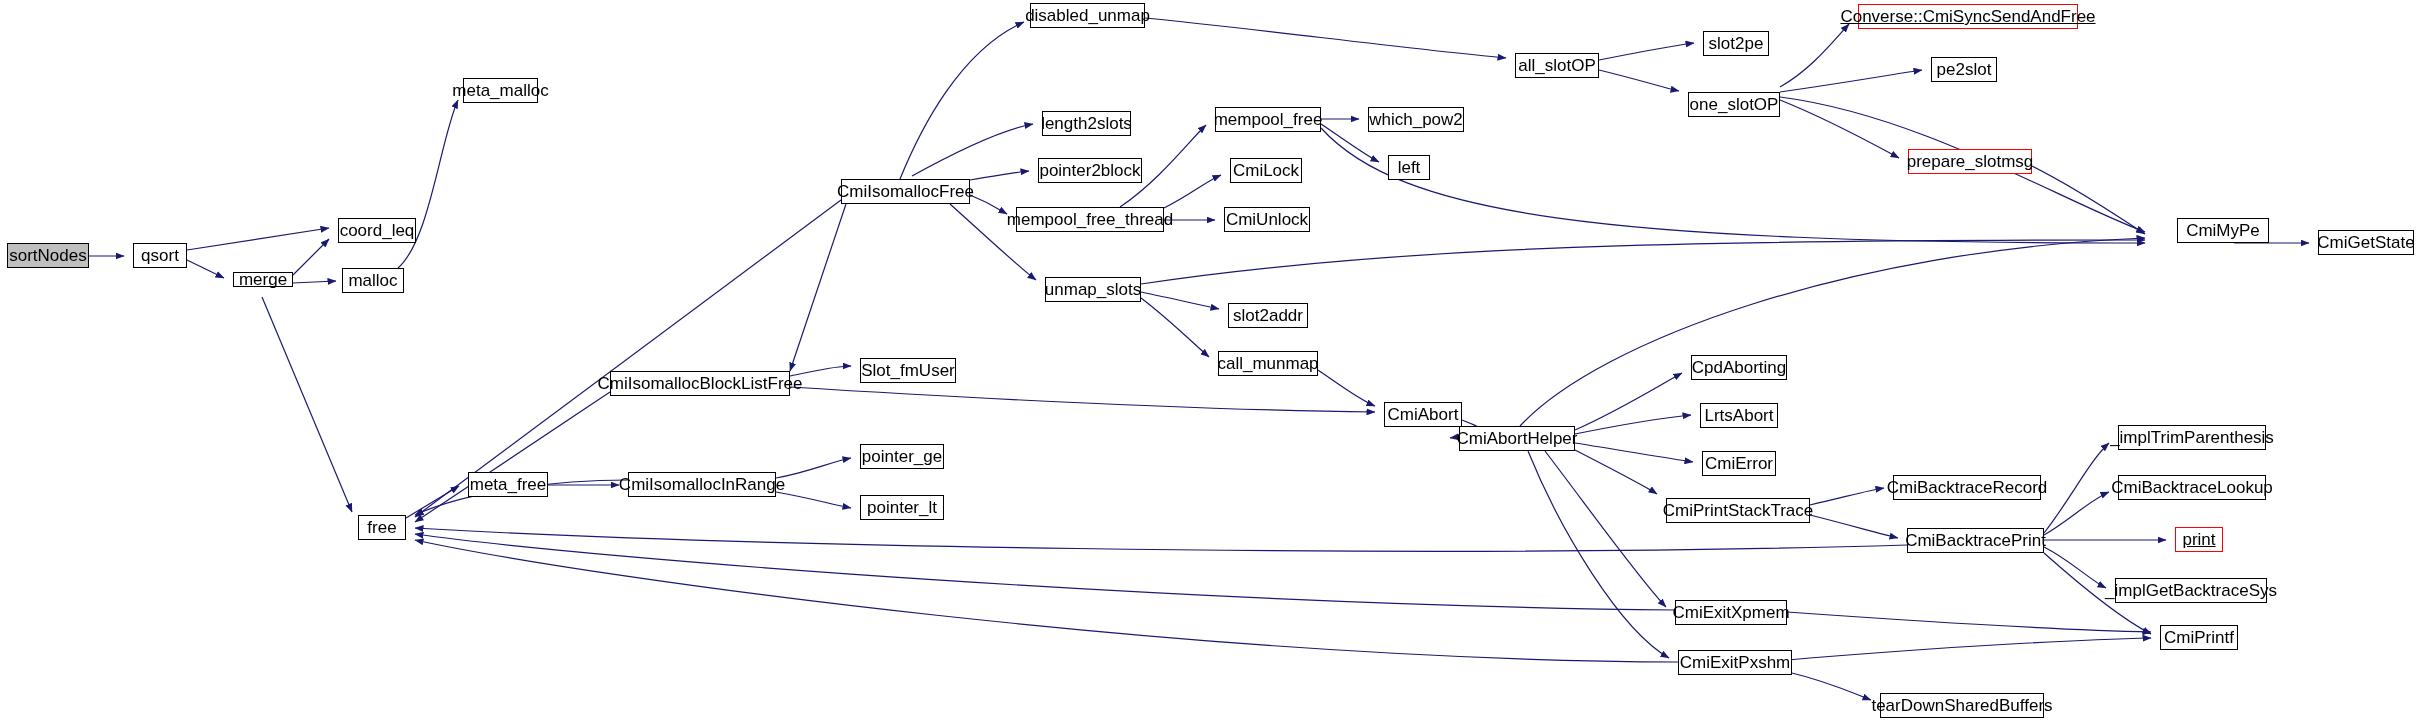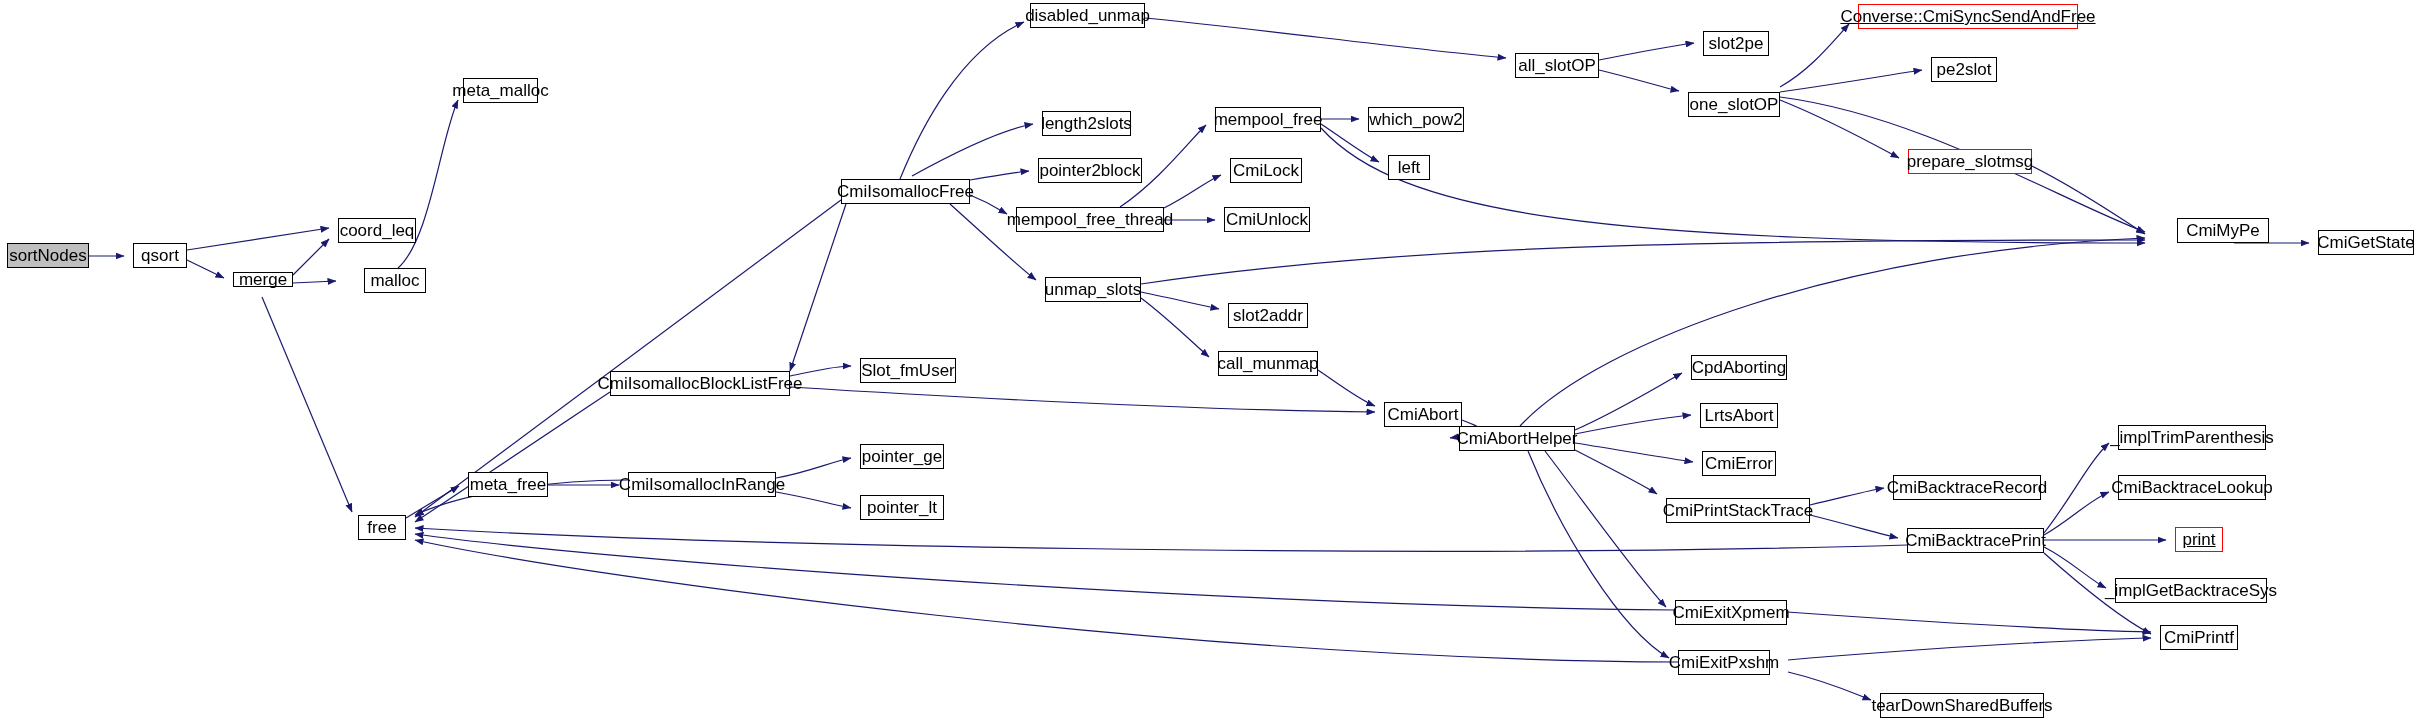--- a/index.html
+++ b/index.html
@@ -97,21 +97,21 @@
         <path d="M1678,662 C1200,660 600,580 415,540" marker-end="url(#arrowhead)" stroke="#191970"></path>
         <path d="M1907,545 C1400,560 700,545 415,528" marker-end="url(#arrowhead)" stroke="#191970"></path>
         <path d="M628,480 C560,480 470,490 415,515" marker-end="url(#arrowhead)" stroke="#191970"></path>
       </g>
   </svg>
   <div id="node-layer">
       <div class="node-box highlight" style="left: 7px; top: 243px; width: 82px; height: 25px;">sortNodes</div>
       <div class="node-box" style="left: 133px; top: 243px; width: 54px; height: 25px;">qsort</div>
       <div class="node-box" style="left: 233px; top: 272px; width: 60px; height: 15px;">merge</div>
       <div class="node-box" style="left: 338px; top: 218px; width: 78px; height: 25px;">coord_leq</div>
-      <div class="node-box" style="left: 364px; top: 268px; width: 62px; height: 25px;">malloc</div>
+      <div class="node-box" style="left: 342px; top: 268px; width: 62px; height: 25px;">malloc</div>
       <div class="node-box" style="left: 463px; top: 78px; width: 75px; height: 25px;">meta_malloc</div>
       <div class="node-box" style="left: 358px; top: 515px; width: 48px; height: 25px;">free</div>
       <div class="node-box" style="left: 468px; top: 472px; width: 80px; height: 25px;">meta_free</div>
       <div class="node-box" style="left: 628px; top: 472px; width: 148px; height: 25px;">CmiIsomallocInRange</div>
       <div class="node-box" style="left: 860px; top: 444px; width: 84px; height: 25px;">pointer_ge</div>
       <div class="node-box" style="left: 860px; top: 495px; width: 84px; height: 25px;">pointer_lt</div>
       <div class="node-box" style="left: 610px; top: 371px; width: 180px; height: 25px;">CmiIsomallocBlockListFree</div>
       <div class="node-box" style="left: 860px; top: 358px; width: 96px; height: 25px;">Slot_fmUser</div>
       <div class="node-box" style="left: 841px; top: 179px; width: 129px; height: 25px;">CmiIsomallocFree</div>
       <div class="node-box" style="left: 1030px; top: 3px; width: 115px; height: 25px;">disabled_unmap</div>
@@ -141,16 +141,16 @@
       <div class="node-box" style="left: 1702px; top: 451px; width: 74px; height: 25px;">CmiError</div>
       <div class="node-box" style="left: 1666px; top: 498px; width: 144px; height: 25px;">CmiPrintStackTrace</div>
       <div class="node-box" style="left: 1893px; top: 475px; width: 148px; height: 25px;">CmiBacktraceRecord</div>
       <div class="node-box" style="left: 1907px; top: 528px; width: 137px; height: 25px;">CmiBacktracePrint</div>
       <div class="node-box" style="left: 2118px; top: 425px; width: 148px; height: 25px;">_implTrimParenthesis</div>
       <div class="node-box" style="left: 2118px; top: 475px; width: 148px; height: 25px;">CmiBacktraceLookup</div>
       <div class="node-box external" style="left: 2175px; top: 527px; width: 48px; height: 25px; text-decoration: underline;">print</div>
       <div class="node-box" style="left: 2115px; top: 578px; width: 152px; height: 25px;">_implGetBacktraceSys</div>
       <div class="node-box" style="left: 2160px; top: 625px; width: 78px; height: 25px;">CmiPrintf</div>
       <div class="node-box" style="left: 1675px; top: 600px; width: 112px; height: 25px;">CmiExitXpmem</div>
-      <div class="node-box" style="left: 1678px; top: 650px; width: 92px; height: 25px;">CmiExitPxshm</div>
+      <div class="node-box" style="left: 1678px; top: 650px; width: 114px; height: 25px;">CmiExitPxshm</div>
       <div class="node-box" style="left: 1880px; top: 693px; width: 164px; height: 25px;">tearDownSharedBuffers</div>
     </div>
 </div>
 
 </body></html>

